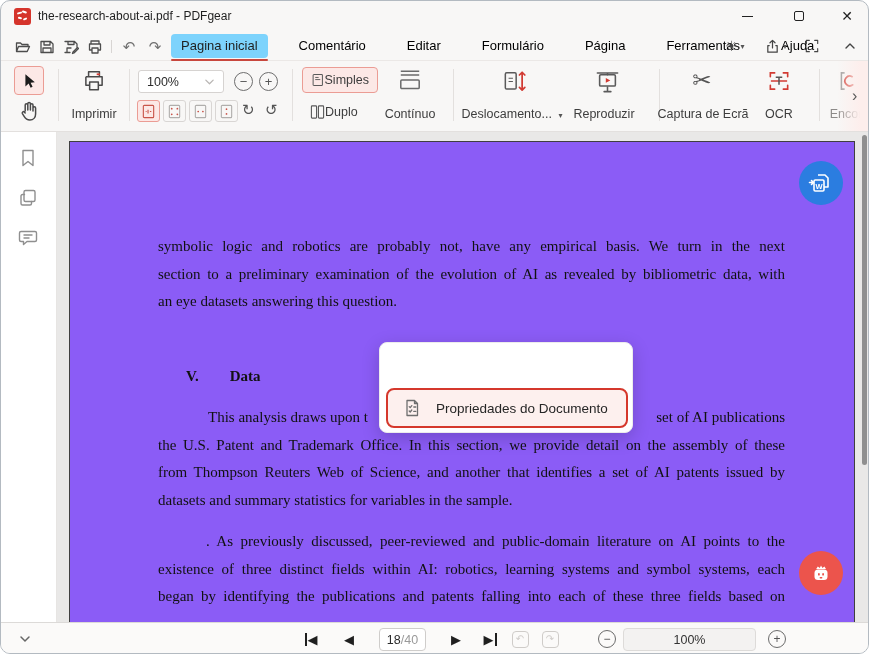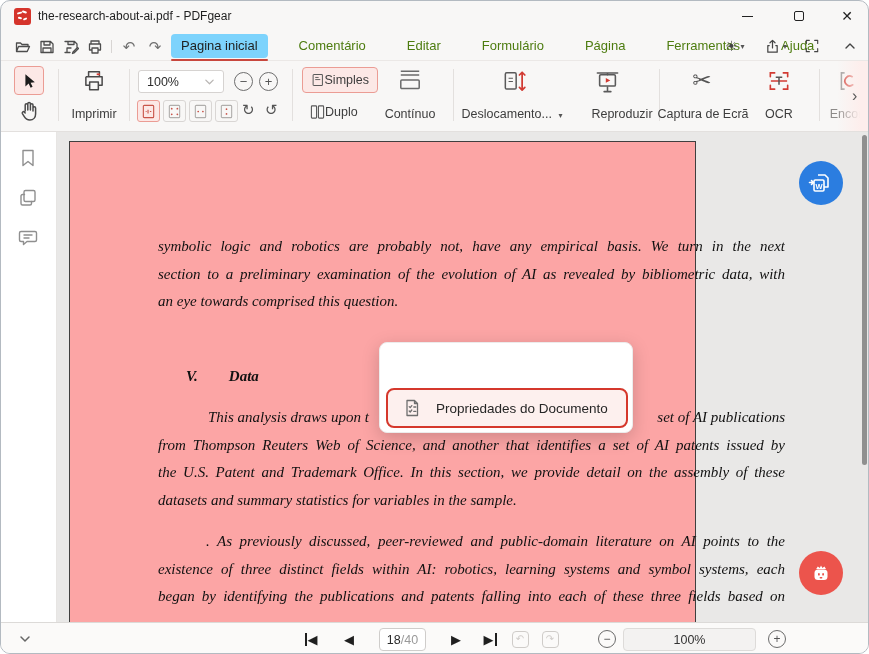--- a/index.html
+++ b/index.html
@@ -20,21 +20,21 @@
   .wb-min i { width:11px; height:0; border-top:1.2px solid #222; display:block; }
   .wb-max i { width:10px; height:10px; border:1.2px solid #222; border-radius:2px; display:block; }
 
   
   .menubar { position:absolute; left:0; top:30px; width:869px; height:30px; border-bottom:1px solid #ebe8e6; }
   .qa-icon { position:absolute; top:7px; width:18px; height:17px; color:#4d4d4d; display:flex; align-items:center; justify-content:center; }
   .qa-icon svg { width:16px; height:16px; stroke:#4d4d4d; fill:none; stroke-width:1.3; stroke-linecap:round; stroke-linejoin:round; }
   .mb-sep { position:absolute; top:9px; width:1px; height:13px; background:#d8d5d3; }
   .glyph-btn { font-size:15px; color:#707070; line-height:1; }
   .tabs { position:absolute; left:170px; top:3px; height:24px; display:flex; gap:21px; align-items:center; }
-  .tab { position:relative; height:24px; line-height:24px; padding:0 10px; font-size:13px; color:#4d7c0f; border-radius:4px; white-space:nowrap; }
+  .tab { position:relative; height:24px; line-height:24px; padding:0 10px; font-size:13px; color:#000000; border-radius:4px; white-space:nowrap; }
   .tab.active { background:#7dd3fc; color:#1f1f1f; }
   .tab.active::after { content:""; position:absolute; left:0; right:0; bottom:-3px; height:2.5px; background:#c8473d; border-radius:2px; }
   .mb-right { position:absolute; top:0; height:30px; display:flex; align-items:center; color:#444; }
   .mr-theme { left:724px; } .mr-share { left:764px; } .mr-full { left:804px; } .mr-collapse { left:843px; }
   .caret { font-size:8px; color:#555; margin-left:3px; }
   .mb-right svg { stroke:#444; fill:none; stroke-width:1.3; stroke-linecap:round; stroke-linejoin:round; }
 
   
   .toolbar { position:absolute; left:0; top:60px; width:869px; height:71px; border-bottom:1px solid #e3e0de; background:#f8f7f6; }
   .tb-sep { position:absolute; top:8px; height:52px; width:1px; background:#e3e0de; }
@@ -54,21 +54,21 @@
   .fade-right { position:absolute; left:836px; top:0; width:33px; height:70px; background:linear-gradient(90deg, rgba(253,238,236,0), #fdeeec 70%); }
   .more-chev { position:absolute; left:851px; top:26px; font-size:16px; color:#5a5a5a; }
 
   
   .sidebar { position:absolute; left:0; top:131px; width:56px; height:490px; background:#ffffff; border-right:1px solid #e7e5e3; }
   .sb-icon { position:absolute; left:16px; width:24px; height:24px; }
   .sb-icon svg { width:22px; height:22px; stroke:#8f8f8f; fill:none; stroke-width:1.4; stroke-linecap:round; stroke-linejoin:round; }
 
   
   .viewer { position:absolute; left:56px; top:131px; width:813px; height:490px; background:#e9e8e7; overflow:hidden; }
-  .page { position:absolute; left:12px; top:9px; width:627px; height:481px; background:#fca5a5; border:1.5px solid #3f3f3f; border-bottom:none;font-style:italic; }
+  .page { position:absolute; left:12px; top:9px; width:786px; height:481px; background:#8b5cf6; border:1.5px solid #3f3f3f; border-bottom:none; }
   .vscroll { position:absolute; right:3px; top:3px; width:5px; height:484px; }
   .vscroll .thumb { position:absolute; left:0; top:0; width:5px; height:330px; background:#8f8f8f; border-radius:3px; }
   .doc { font-family:"Liberation Serif", serif; font-size:15px; color:#111; }
   .doc-line { height:27.5px; line-height:27.5px; text-align:justify; text-align-last:justify; white-space:nowrap; overflow:hidden; }
   .doc-line.last { text-align-last:left; }
   .p1 { position:absolute; left:88px; top:91px; width:627px; }
   .heading { position:absolute; left:116px; top:226px; width:627px; font-weight:bold; }
   .heading .h-title { margin-left:31px; }
   .p2 { position:absolute; left:88px; top:262px; width:627px; }
   .p2 .split { display:flex; justify-content:space-between; height:27.5px; line-height:27.5px; }
@@ -277,21 +277,21 @@
       <span class="caret">▾</span>
     </div>
 
     <div class="tb-icon" style="left:590px; top:6px; width:32px; height:28px">
       <svg width="27" height="27" viewBox="0 0 24 24">
           <path d="M3 4.5 h18 M12 4.5 v1.5 M12 17 v3 M9 21 h6" stroke="#5a5a5a" stroke-width="1.4" fill="none" stroke-linecap="round"></path>
           <rect x="5" y="6" width="14" height="10" rx="1" fill="none" stroke="#5a5a5a" stroke-width="1.4"></rect>
           <path d="M10.5 8.8 l4 2.2 -4 2.2 Z" fill="#d23b33"></path>
         </svg>
     </div>
-    <div class="tb-label" style="left:586px; top:46px; width:70px">Reproduzir</div>
+    <div class="tb-label" style="left:568px; top:46px; width:70px">Reproduzir</div>
     <span class="tb-sep" style="left:658px"></span>
 
     <div class="tb-icon" style="left:685px; top:4px; width:32px; height:30px; font-size:23px; color:#555">
       <span>✂</span>
     </div>
     <div class="tb-label" style="left:652px; top:46px; width:100px">Captura de Ecrã</div>
 
     <div class="tb-icon" style="left:763px; top:6px; width:30px; height:28px">
       <svg width="26" height="26" viewBox="0 0 24 24">
           <path d="M4 8 V4.5 H8 M16 4.5 h4 V8 M20 16 v3.5 H16 M8 19.5 H4 V16" fill="none" stroke="#d23b33" stroke-width="1.5" stroke-linecap="round"></path>
@@ -327,32 +327,32 @@
       <svg viewBox="0 0 22 22">
           <path d="M4 4.5 h14 a1.5 1.5 0 0 1 1.5 1.5 v7 a1.5 1.5 0 0 1 -1.5 1.5 H10 l-3.5 3 v-3 H4 A1.5 1.5 0 0 1 2.5 13 V6 A1.5 1.5 0 0 1 4 4.5 Z M7 8 h8 M7 11 h5"></path>
         </svg></span>
   </div>
 
   <div class="viewer">
     <div class="page doc">
       <div class="p1">
         <div class="doc-line">symbolic logic and robotics are probably not, have any empirical basis.  We turn in the next</div>
         <div class="doc-line">section to a preliminary examination of the evolution of AI as revealed by bibliometric data, with</div>
-        <div class="doc-line last">an eye towards comprised this question.</div>
+        <div class="doc-line last">an eye datasets answering this question.</div>
       </div>
       <div class="heading">
         <span>V.</span><span class="h-title">Data</span>
       </div>
       <div class="p2">
         <div class="split">
           <span class="lft">This analysis draws upon t</span>
           <span>set of AI publications</span>
         </div>
+        <div class="doc-line">the U.S. Patent and Trademark Office. In this section, we provide detail on the assembly of these</div>
         <div class="doc-line">from Thompson Reuters Web of Science, and another that identifies a set of AI patents issued by</div>
-        <div class="doc-line">the U.S. Patent and Trademark Office. In this section, we provide detail on the assembly of these</div>
         <div class="doc-line last">datasets and summary statistics for variables in the sample.</div>
       </div>
       <div class="p3">
         <div class="doc-line indent">. As previously discussed, peer-reviewed and public-domain literature on AI points to the</div>
         <div class="doc-line">existence of three distinct fields within AI: robotics, learning systems and symbol systems, each</div>
         <div class="doc-line">began by identifying the publications and patents falling into each of these three fields based on</div>
       </div>
     </div>
     <div class="vscroll">
         <div class="thumb"></div>

